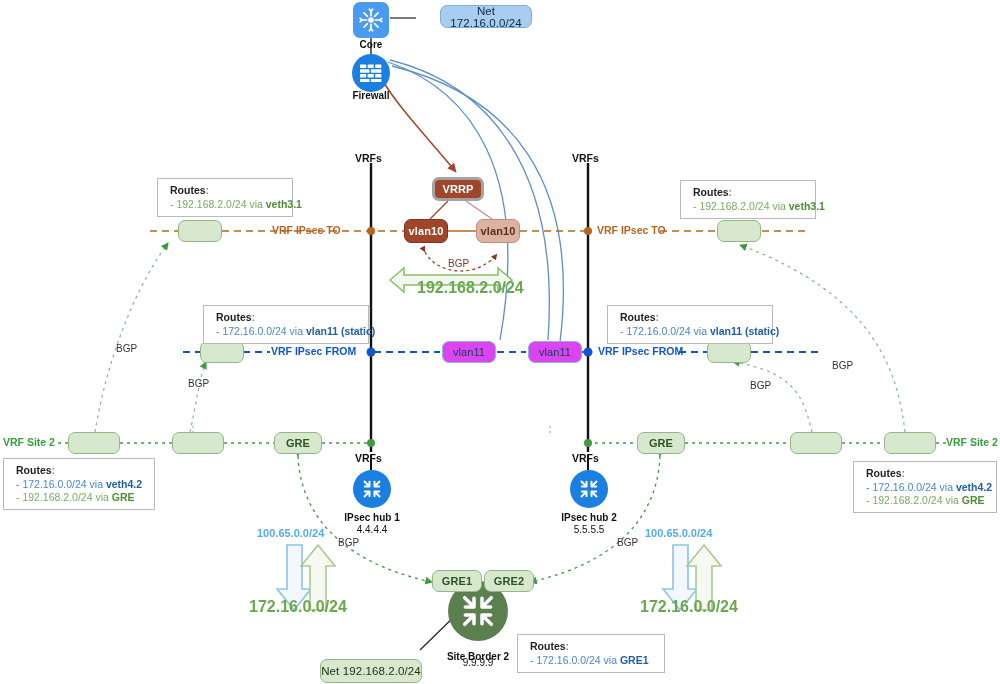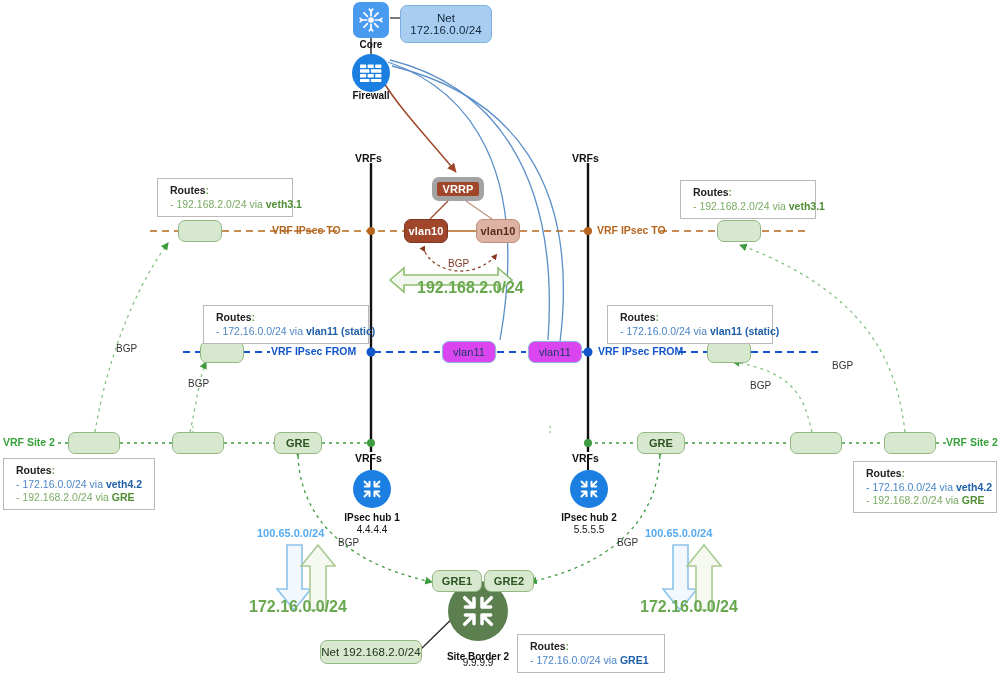--- a/index.html
+++ b/index.html
@@ -5,21 +5,21 @@
   html,body{margin:0;padding:0;background:#ffffff;}
   body{width:1000px;height:684px;position:relative;overflow:hidden;
        font-family:"Liberation Sans","DejaVu Sans",sans-serif;}
   #stage{position:absolute;left:0;top:0;width:1000px;height:684px;}
   svg.layer{position:absolute;left:0;top:0;width:1000px;height:684px;overflow:visible;}
   .node{position:absolute;box-sizing:border-box;}
 
   
   .rbox{border-radius:7px;display:flex;align-items:center;justify-content:center;
         font-size:11px;font-weight:700;letter-spacing:.1px;text-align:center;}
-  .rbox-vrrp{background:#a0462a;border:5px solid #a3a3a3;color:#ffffff;}
+  .rbox-vrrp{background:#a0462a;border:3px solid #a3a3a3;color:#ffffff;}
   .rbox-vlan10-dark{background:#a0462a;border:1px solid #7e3620;color:#ffffff;}
   .rbox-vlan10-light{background:#dcb3a2;border:1px solid #bf8f7b;color:#5b2d1c;}
   .rbox-vlan11{background:#d946ef;border:1px solid #8fb4dc;color:#173a5e;font-weight:400;}
   .rbox-green{background:#d7e8cf;border:1px solid #93b884;color:#2c5420;}
   .rbox-green-empty{background:#d7e8cf;border:1px solid #93b884;}
   .rbox-blue-net{background:#a8cdf0;border:1px solid #7eaedd;color:#10263c;font-weight:400;font-size:11.5px;}
   .rbox-green-net{background:#d7e8cf;border:1px solid #93b884;color:#20331a;font-weight:400;font-size:11.5px;}
 
   
   .routes{position:absolute;background:#ffffff;border:1px solid #b9b9b9;
@@ -151,21 +151,21 @@
       <g stroke="#ffffff" stroke-width="1.6" fill="none" stroke-linecap="round">
         <path d="M12 3 v5 M12 16 v5 M3 12 h5 M16 12 h5"></path>
         <path d="M5.5 5.5 l3.2 3.2 M15.3 15.3 l3.2 3.2 M18.5 5.5 l-3.2 3.2 M8.7 15.3 l-3.2 3.2"></path>
         <path d="M10.5 2 L12 4 L13.5 2 M10.5 22 L12 20 L13.5 22 M2 10.5 L4 12 L2 13.5 M22 10.5 L20 12 L22 13.5"></path>
       </g>
       <circle cx="12" cy="12" r="2.6" fill="#ffffff"></circle>
     </svg>
   </div>
   <div class="lbl lbl-dev" style="left:341px;top:39px;width:60px;">Core</div>
 
-  <div class="node rbox rbox-blue-net" style="left:400px;top:5px;width:92px;height:38px;">Net 172.16.0.0/24</div>
+  <div class="node rbox rbox-blue-net" style="left:440px;top:5px;width:92px;height:23px;">Net 172.16.0.0/24</div>
 
   <div class="circ circ-blue" style="left:352px;top:54px;width:38px;height:38px;">
     <svg width="24" height="20" viewBox="0 0 24 20" aria-hidden="true">
       <g fill="#ffffff">
         <rect x="1" y="1.5" width="6.2" height="3.4" rx=".6"></rect>
         <rect x="8.6" y="1.5" width="6.2" height="3.4" rx=".6"></rect>
         <rect x="16.2" y="1.5" width="6.2" height="3.4" rx=".6"></rect>
         <rect x="1" y="6.3" width="9.5" height="3.4" rx=".6"></rect>
         <rect x="11.9" y="6.3" width="10.5" height="3.4" rx=".6"></rect>
         <rect x="1" y="11.1" width="6.2" height="3.4" rx=".6"></rect>
@@ -248,21 +248,21 @@
         <path d="M20 4 L14.4 9.6 M14.4 4.4 L14.4 9.6 L19.6 9.6"></path>
         <path d="M4 20 L9.6 14.4 M9.6 19.6 L9.6 14.4 L4.4 14.4"></path>
         <path d="M20 20 L14.4 14.4 M14.4 19.6 L14.4 14.4 L19.6 14.4"></path>
       </g>
     </svg>
   </div>
   <div class="node rbox rbox-green" style="left:432px;top:570px;width:50px;height:22px;">GRE1</div>
   <div class="node rbox rbox-green" style="left:484px;top:570px;width:50px;height:22px;">GRE2</div>
   <div class="lbl lbl-dev" style="left:428px;top:651px;width:100px;">Site Border 2</div>
   <div class="lbl lbl-ip" style="left:428px;top:657px;width:100px;">9.9.9.9</div>
-  <div class="node rbox rbox-green-net" style="left:320px;top:640px;width:102px;height:24px;">Net 192.168.2.0/24</div>
+  <div class="node rbox rbox-green-net" style="left:320px;top:659px;width:102px;height:24px;">Net 192.168.2.0/24</div>
 
   <div class="lbl lbl-bgp" style="left:116px;top:343px;">BGP</div>
   <div class="lbl lbl-bgp" style="left:188px;top:378px;">BGP</div>
   <div class="lbl lbl-bgp" style="left:832px;top:360px;">BGP</div>
   <div class="lbl lbl-bgp" style="left:750px;top:380px;">BGP</div>
   <div class="lbl lbl-bgp" style="left:338px;top:537px;">BGP</div>
   <div class="lbl lbl-bgp" style="left:617px;top:537px;">BGP</div>
 
   <div class="lbl lbl-sub-blue" style="left:257px;top:527px;">100.65.0.0/24</div>
   <div class="lbl lbl-sub-green" style="left:249px;top:598px;">172.16.0.0/24</div>

